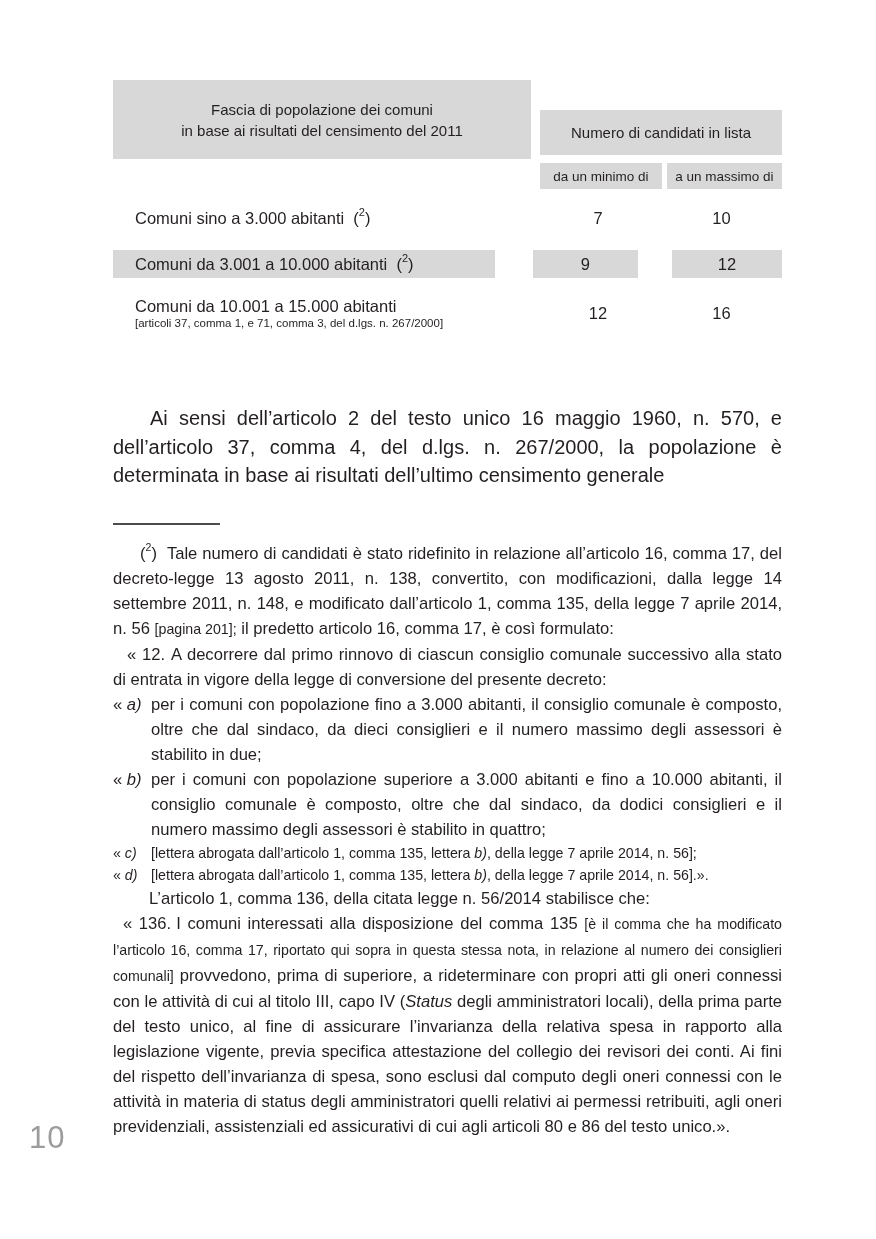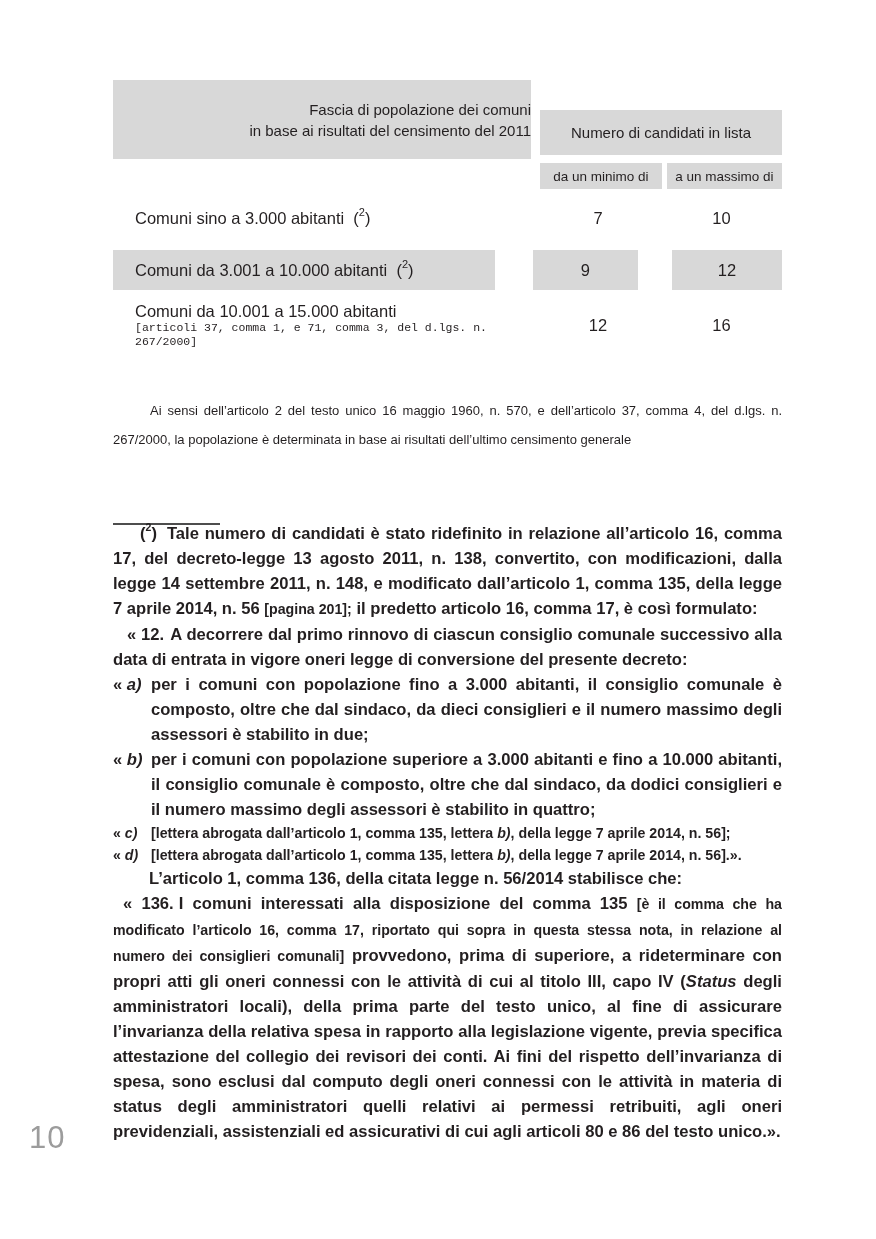--- a/index.html
+++ b/index.html
@@ -10,21 +10,21 @@
     font-family:"Liberation Sans", sans-serif;
     color:var(--text,#231f20);
     overflow:hidden;
   }
   
   .tbl{position:absolute;left:113px;top:80px;width:669px;}
   .t-header{display:flex;}
   .t-h-left{
     width:418px;height:79px;background:var(--row-shade,#d8d8d8);
     display:flex;flex-direction:column;justify-content:center;
-    text-align:right;font-size:15px;line-height:21px;
+    text-align:center;font-size:15px;line-height:21px;
   }
   .t-h-right{margin-left:9px;width:242px;}
   .t-h-group{
     height:45px;background:var(--row-shade,#d8d8d8);
     display:flex;align-items:center;justify-content:center;font-size:15px;margin-top:30px;
   }
   .t-h-sub{display:flex;margin-top:8px;}
   .t-h-sub .sub{
     height:26px;background:var(--row-shade,#d8d8d8);
     display:flex;align-items:center;justify-content:center;font-size:13.5px;
@@ -33,36 +33,36 @@
   .sub.max{width:121px;margin-left:5px;}
   .t-row{display:flex;}
   .t-row .c-label{
     width:418px;box-sizing:border-box;padding-left:22px;
     display:flex;flex-direction:column;justify-content:center;font-size:16.5px;
   }
   .t-row .c-val{display:flex;align-items:center;justify-content:center;font-size:16.5px;}
   .c-val.min{width:116px;margin-left:9px;}
   .c-val.max{width:121px;margin-left:5px;}
   .t-row.r1{height:52px;margin-top:3px;}
-  .t-row.r2{height:40px;margin:6px 0;gap:29px;}
+  .t-row.r2{height:28px;margin:6px 0;gap:29px;}
   .t-row.r2 .c-label,.t-row.r2 .c-val{background:var(--row-shade,#d8d8d8);}
   .t-row.r3{height:58px;}
-  .row-note{font-size:11.5px;line-height:14px;margin-top:0;font-family:Liberation Mono, monospace;}
+  .row-note{font-size:11.5px;line-height:14px;margin-top:0;}
   .refmark{white-space:nowrap;}
   .refmark sup{font-size:11px;line-height:0;position:relative;top:-1px;}
   
   .body-par{
     position:absolute;left:113px;top:384px;width:669px;
-    font-size:13px;line-height:28.5px;text-align:justify;text-indent:37px;
+    font-size:20px;line-height:28.5px;text-align:justify;text-indent:37px;
   }
   
   .fn-rule{position:absolute;left:113px;top:523px;width:107px;border-top:2px solid var(--rule,#4d4d4d);}
   .fn{
-    position:absolute;left:113px;top:521px;width:669px;
-    font-size:16.6px;line-height:25px;text-align:justify;font-weight:bold;
+    position:absolute;left:113px;top:541px;width:669px;
+    font-size:16.6px;line-height:25px;text-align:justify;
   }
   .fn p{margin:0;}
   .fn .fn-intro{text-indent:27px;}
   .fn .fn-ref{white-space:nowrap;margin-right:10px;}
   .fn .fn-ref sup{font-size:10.5px;line-height:0;position:relative;top:-1px;}
   .fn .small{font-size:14.2px;}
   .fn .q17{text-indent:14px;}
   .fn .q17 .marker{margin-right:6px;}
   .fn-item{position:relative;padding-left:38px;}
   .fn-item .marker{position:absolute;left:0;top:0;white-space:nowrap;}
@@ -127,21 +127,21 @@
   <p class="body-par">Ai sensi dell’articolo 2 del testo unico 16 maggio 1960, n. 570, e dell’articolo 37, comma 4, del d.lgs. n. 267/2000, la popolazione è determinata in base ai risultati dell’ultimo censimento generale</p>
 
   <div class="fn-rule"></div>
 
   <div class="fn">
 
     <p class="fn-intro"><span class="fn-ref"><span>(</span><sup>2</sup><span>)</span></span><span>Tale numero di candidati è stato ridefinito in relazione all’articolo 16, comma 17, del decreto-legge 13 agosto 2011, n. 138, convertito, con modificazioni, dalla legge 14 settembre 2011, n. 148, e modificato dall’articolo 1, comma 135, della legge 7 aprile 2014, n. 56</span>
       <span class="small">[pagina 201];</span>
       <span>il predetto articolo 16, comma 17, è così formulato:</span></p>
 
-    <p class="q17"><span class="marker">« 12.</span><span>A decorrere dal primo rinnovo di ciascun consiglio comunale successivo alla data di entrata in vigore oneri legge di conversione del presente decreto:</span></p>
+    <p class="q17"><span class="marker">« 12.</span><span>A decorrere dal primo rinnovo di ciascun consiglio comunale successivo alla stato di entrata in vigore della legge di conversione del presente decreto:</span></p>
 
     <div class="fn-item">
       <span class="marker"><span>«</span> <i>a)</i></span>
       <span>per i comuni con popolazione fino a 3.000 abitanti, il consiglio comunale è composto, oltre che dal sindaco, da dieci consiglieri e il numero massimo degli assessori è stabilito in due;</span>
     </div>
 
     <div class="fn-item">
       <span class="marker"><span>«</span> <i>b)</i></span>
       <span>per i comuni con popolazione superiore a 3.000 abitanti e fino a 10.000 abitanti, il consiglio comunale è composto, oltre che dal sindaco, da dodici consiglieri e il numero massimo degli assessori è stabilito in quattro;</span>
     </div>

